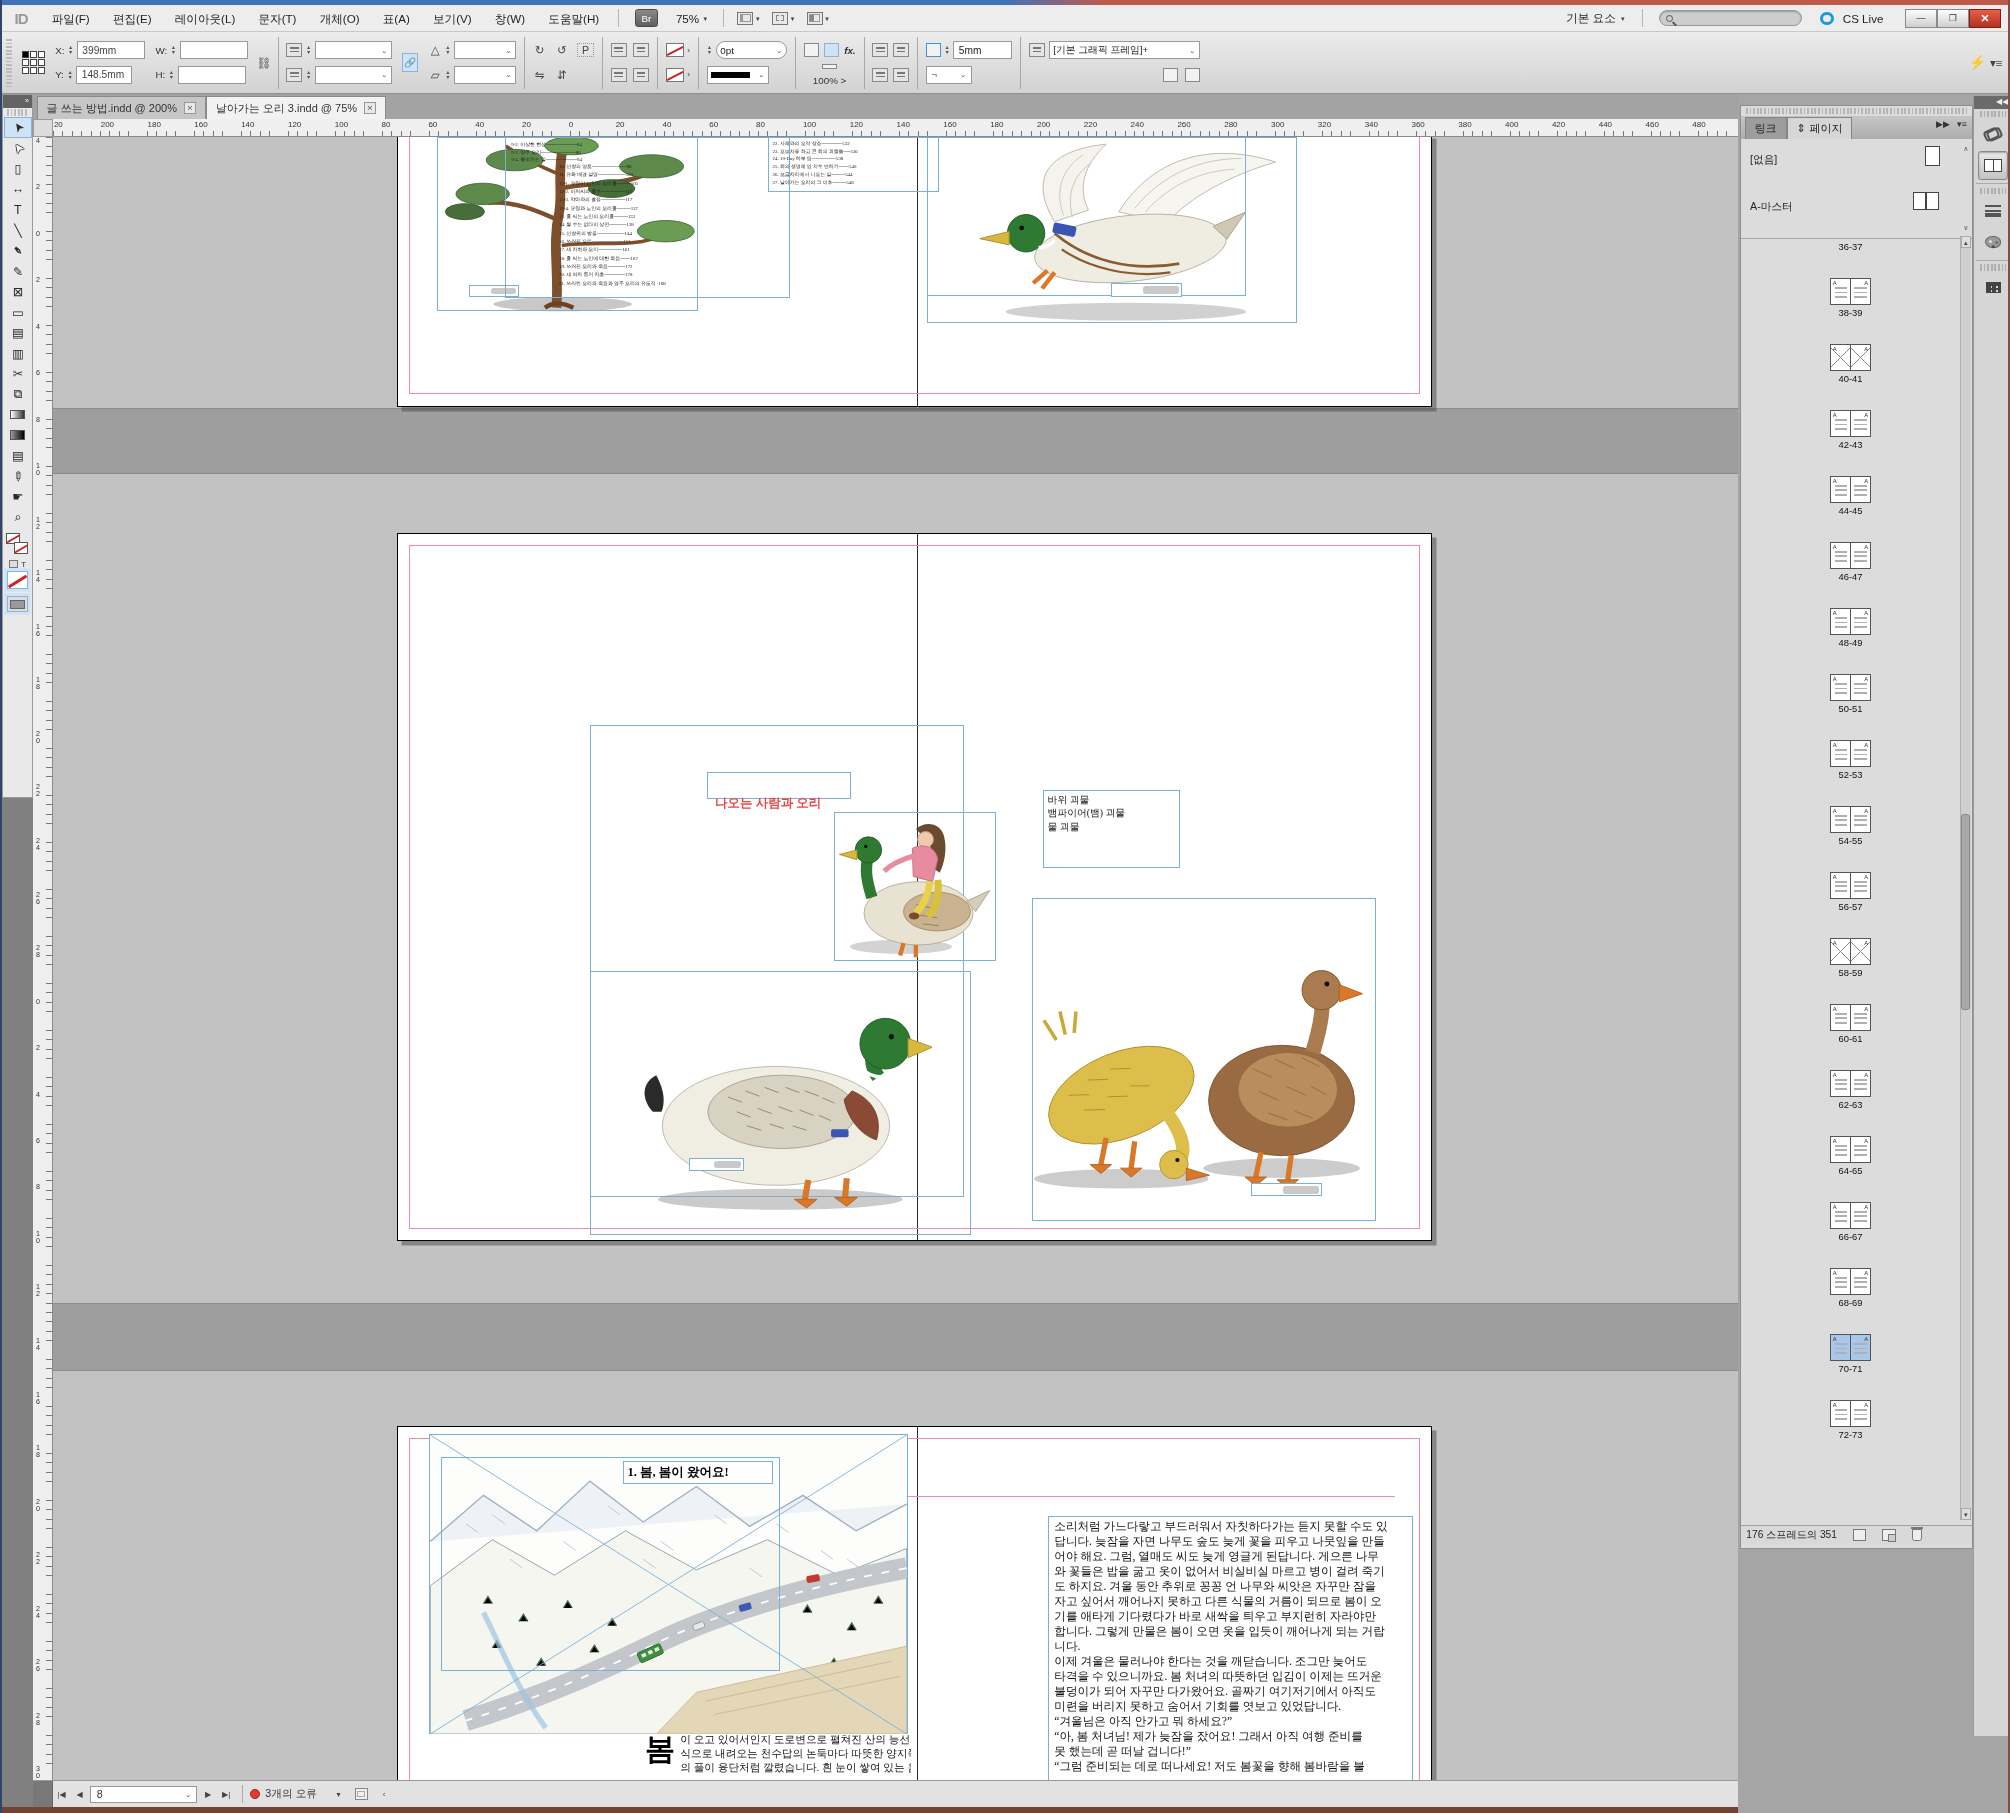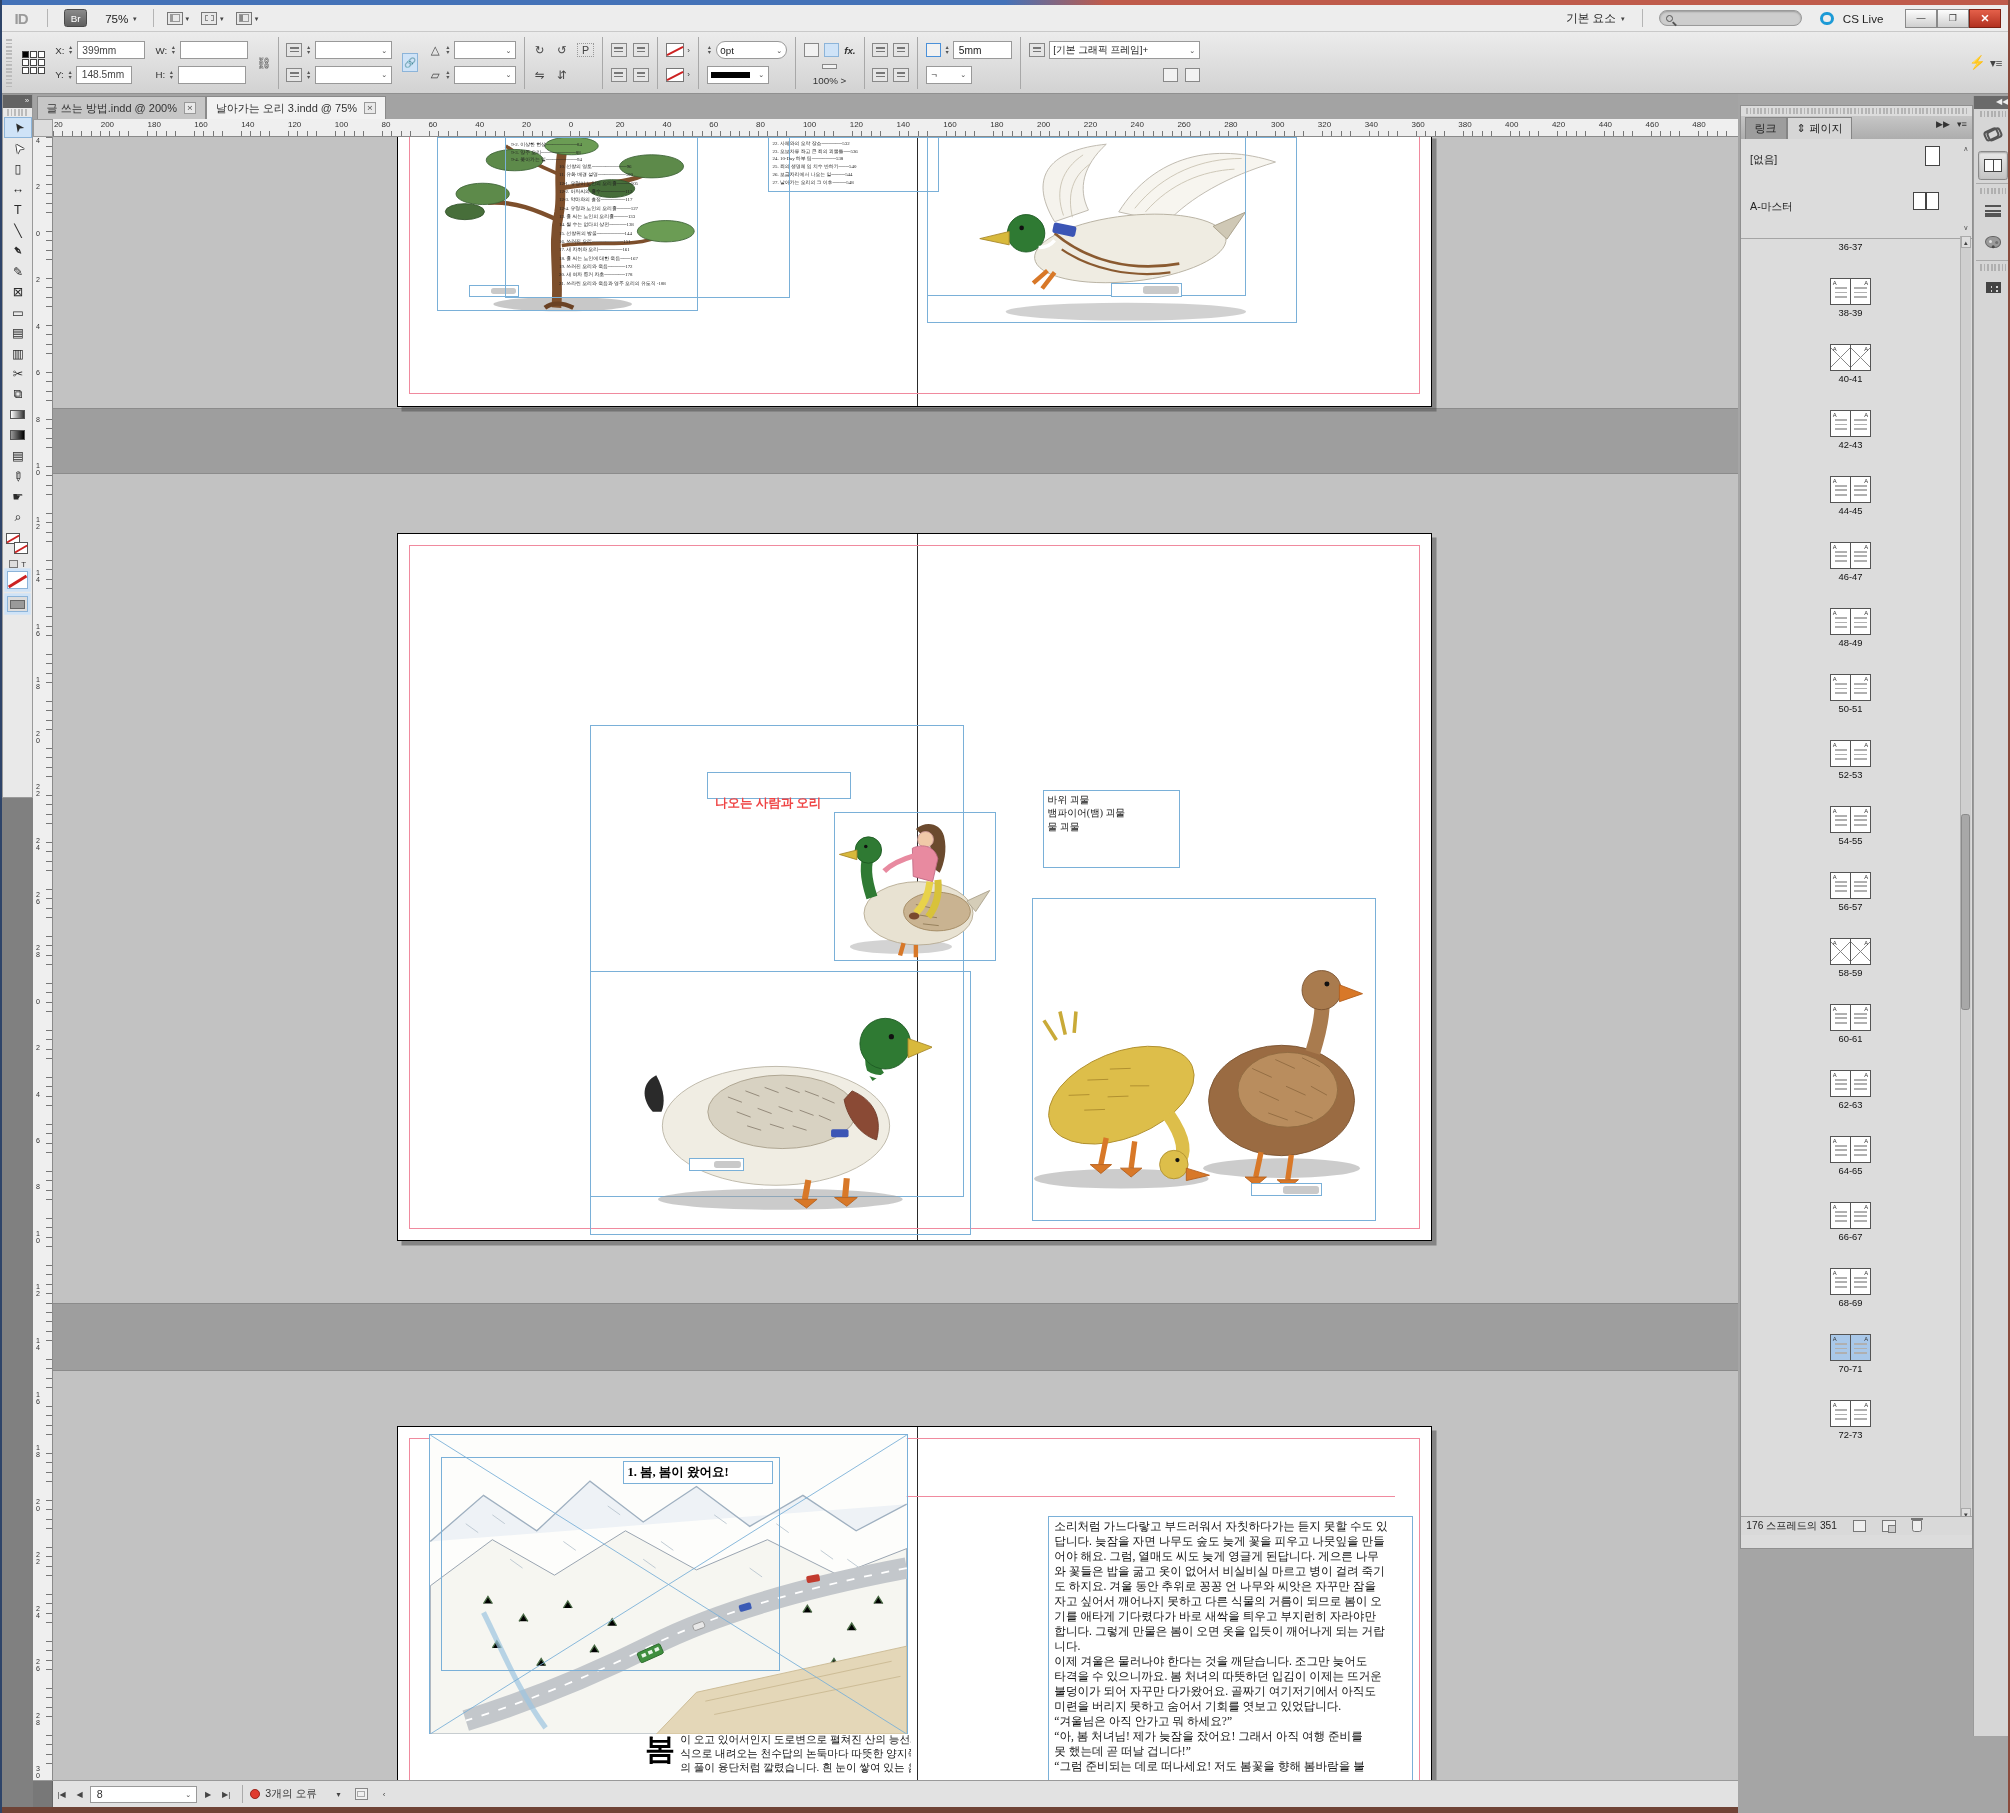--- a/index.html
+++ b/index.html
@@ -149,21 +149,21 @@
   .pg .mark{position:absolute;left:3.6px;top:8px;width:12.5px;height:12.5px;
     background:repeating-linear-gradient(#b0b0b0 0 1.8px,transparent 1.8px 4.5px);}
   .pitem.empty-x .pg.xed{background:
     linear-gradient(45deg,transparent 48%,#888 48%,#888 52%,transparent 52%),
     linear-gradient(135deg,transparent 48%,#888 48%,#888 52%,transparent 52%),#fff;}
   .pitem.selected .pg{background:#a9c8e9;}
   .plabel{font-size:9.4px;color:#111;margin-top:1.8px;}
   .ppscroll{position:absolute;right:0.9px;top:130px;bottom:28.5px;width:11.6px;background:#cfcfcf;border-left:0.9px solid #b0b0b0;}
   .ppscroll .sarrow{position:absolute;left:0;width:100%;height:11.6px;font-size:6.2px;color:#444;text-align:center;line-height:11.6px;background:#dedede;border:0.9px solid #aaa;}
   .ppscroll .sthumb{position:absolute;left:0.9px;width:9px;top:45%;height:196px;background:#a8a8a8;border:0.9px solid #8a8a8a;border-radius:2.7px;}
-  .ppfoot{position:absolute;left:0;bottom:13px;width:100%;height:19px;border-top:0.9px solid #a0a0a0;display:flex;align-items:center;
+  .ppfoot{position:absolute;left:0;bottom:4px;width:100%;height:19px;border-top:0.9px solid #a0a0a0;display:flex;align-items:center;
     font-size:10.2px;color:#222;padding:0 5.3px;gap:16px;background:#d9d9d9;}
   .pficon{width:13.4px;height:12.5px;border:0.9px solid #777;background:#eee;position:relative;}
   .pficon.newpg::after{content:"";position:absolute;right:-1.8px;bottom:-1.8px;width:6.2px;height:6.2px;background:#ccc;border:0.9px solid #777;}
   .pficon.trash{width:10.7px;border-radius:0 0 2.7px 2.7px;}
   .pficon.trash::before{content:"";position:absolute;left:-1.8px;right:-1.8px;top:-2.7px;height:1.8px;background:#777;}
   
   .dock{position:absolute;left:1971px;top:96px;width:39px;height:1640px;background:#d6d6d6;border-left:0.9px solid #9a9a9a;}
   .dockhead{height:12.5px;background:#6a6a6a;color:#eee;font-size:8px;text-align:right;padding:0 3.6px;line-height:12.5px;}
   .dockdots{height:6.2px;margin:2.7px 6.2px;background:repeating-linear-gradient(90deg,#b0b0b0 0 1.8px,transparent 1.8px 3.6px);}
   .dockbtn{width:30px;height:28.5px;margin:2.7px auto;display:flex;align-items:center;justify-content:center;position:relative;}
@@ -185,20 +185,32 @@
   svg{display:block;}
 </style>
 </head>
 <body>
 
 <div class="app">
   <div class="topstrip"></div>
 
   <div class="menubar">
     <span class="idlogo">ID</span>
+    <div class="menus">
+
+    <span class="menu-item">파일(F)</span>
+        <span class="menu-item">편집(E)</span>
+        <span class="menu-item">레이아웃(L)</span>
+        <span class="menu-item">문자(T)</span>
+        <span class="menu-item">개체(O)</span>
+        <span class="menu-item">표(A)</span>
+        <span class="menu-item">보기(V)</span>
+        <span class="menu-item">창(W)</span>
+        <span class="menu-item">도움말(H)</span>
+      </div>
     <div class="vdiv"></div>
     <div class="brbtn">Br</div>
     <div class="zoomdd">
       <span>75%</span>
       <span class="ddcaret">▾</span>
     </div>
     <div class="vdiv"></div>
     <div class="viewbtn">
       <span class="vb-ic i-viewopts"></span>
       <span class="ddcaret">▾</span>

